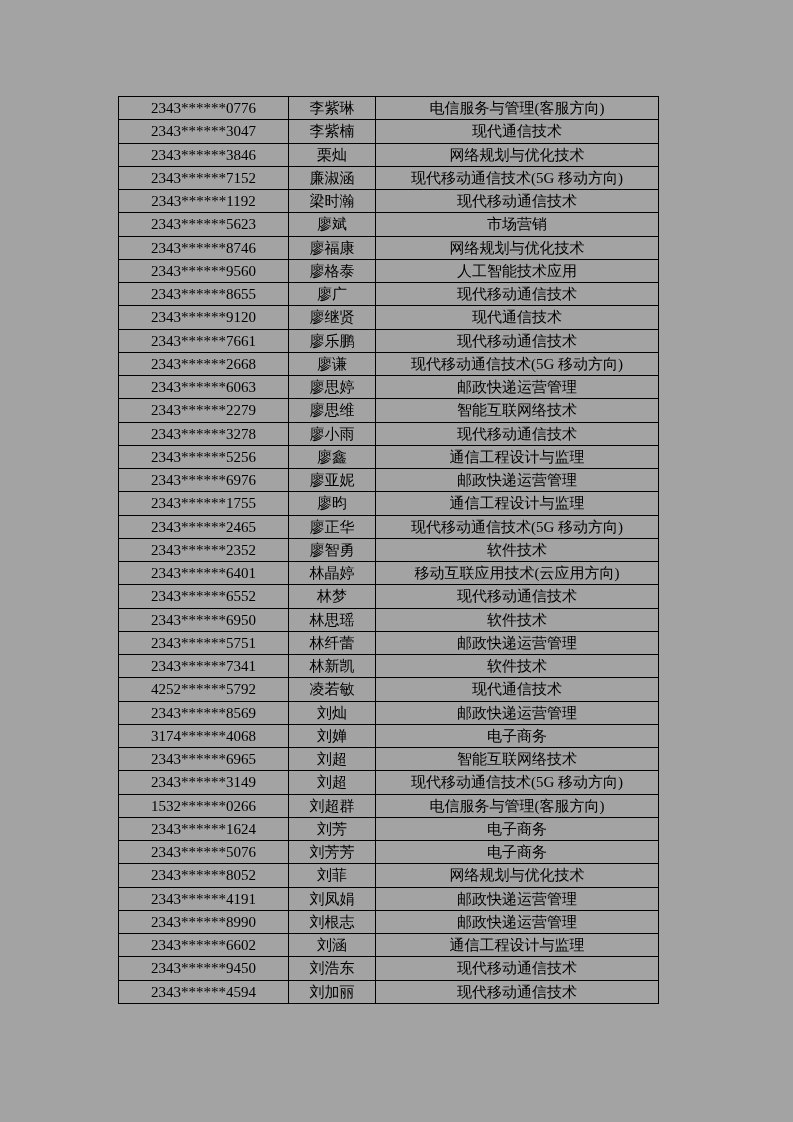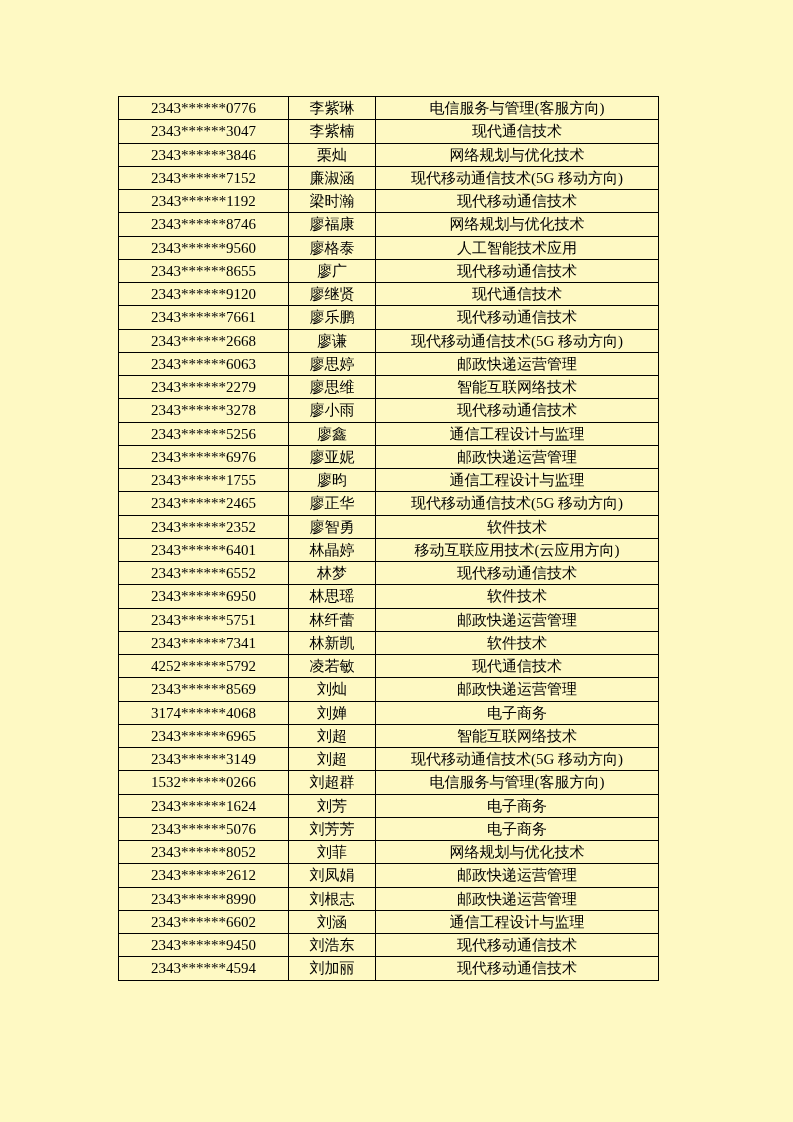--- a/index.html
+++ b/index.html
@@ -4,21 +4,21 @@
 <style>
   html, body {
     margin: 0;
     padding: 0;
     background: #ffffff;
   }
   .page {
     position: relative;
     width: 793px;
     height: 1122px;
-    background: #fef9c3;
+    background: #a3a3a3;
     overflow: hidden;
     font-family: "Liberation Serif", "DejaVu Serif", serif;
     color: #000000;
   }
   table.roster {
     position: absolute;
     left: 118px;
     top: 96px;
     width: 540px;
     border-collapse: collapse;
@@ -70,20 +70,25 @@
           <td>2343******7152</td>
           <td>廉淑涵</td>
           <td>现代移动通信技术(5G 移动方向)</td>
         </tr>
         <tr>
           <td>2343******1192</td>
           <td>梁时瀚</td>
           <td>现代移动通信技术</td>
         </tr>
         <tr>
+          <td>2343******5623</td>
+          <td>廖斌</td>
+          <td>市场营销</td>
+        </tr>
+        <tr>
           <td>2343******8746</td>
           <td>廖福康</td>
           <td>网络规划与优化技术</td>
         </tr>
         <tr>
           <td>2343******9560</td>
           <td>廖格泰</td>
           <td>人工智能技术应用</td>
         </tr>
         <tr>
@@ -210,21 +215,21 @@
           <td>2343******5076</td>
           <td>刘芳芳</td>
           <td>电子商务</td>
         </tr>
         <tr>
           <td>2343******8052</td>
           <td>刘菲</td>
           <td>网络规划与优化技术</td>
         </tr>
         <tr>
-          <td>2343******2612</td>
+          <td>2343******4191</td>
           <td>刘凤娟</td>
           <td>邮政快递运营管理</td>
         </tr>
         <tr>
           <td>2343******8990</td>
           <td>刘根志</td>
           <td>邮政快递运营管理</td>
         </tr>
         <tr>
           <td>2343******6602</td>

